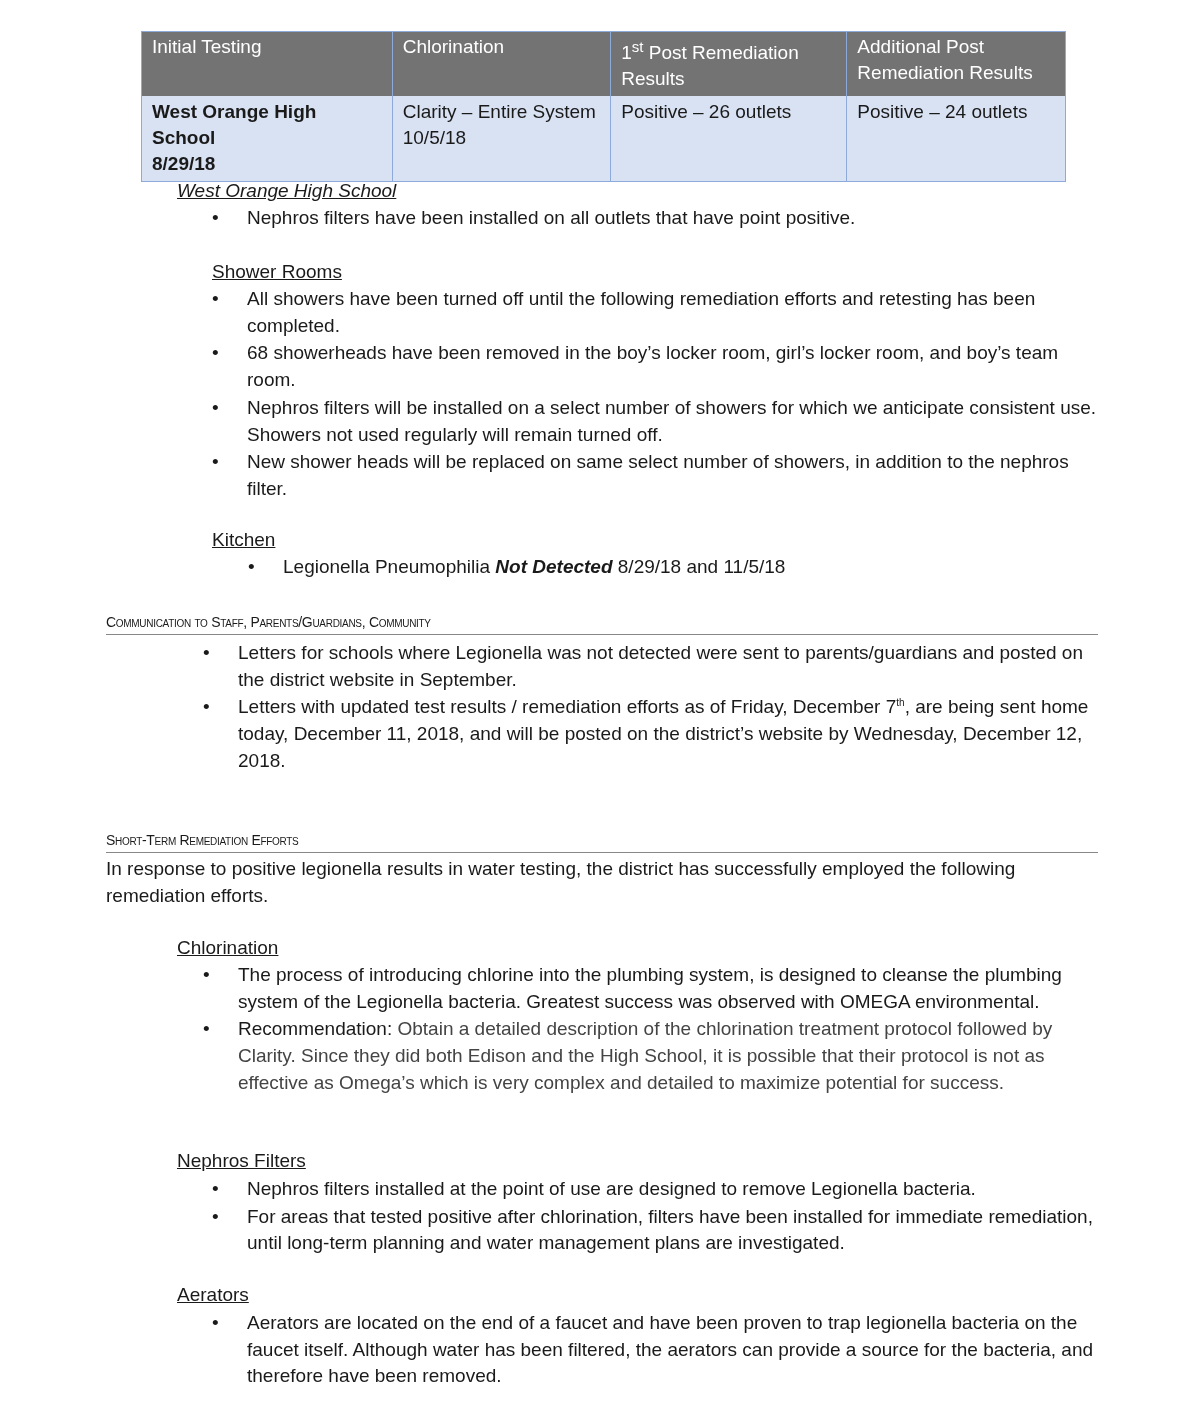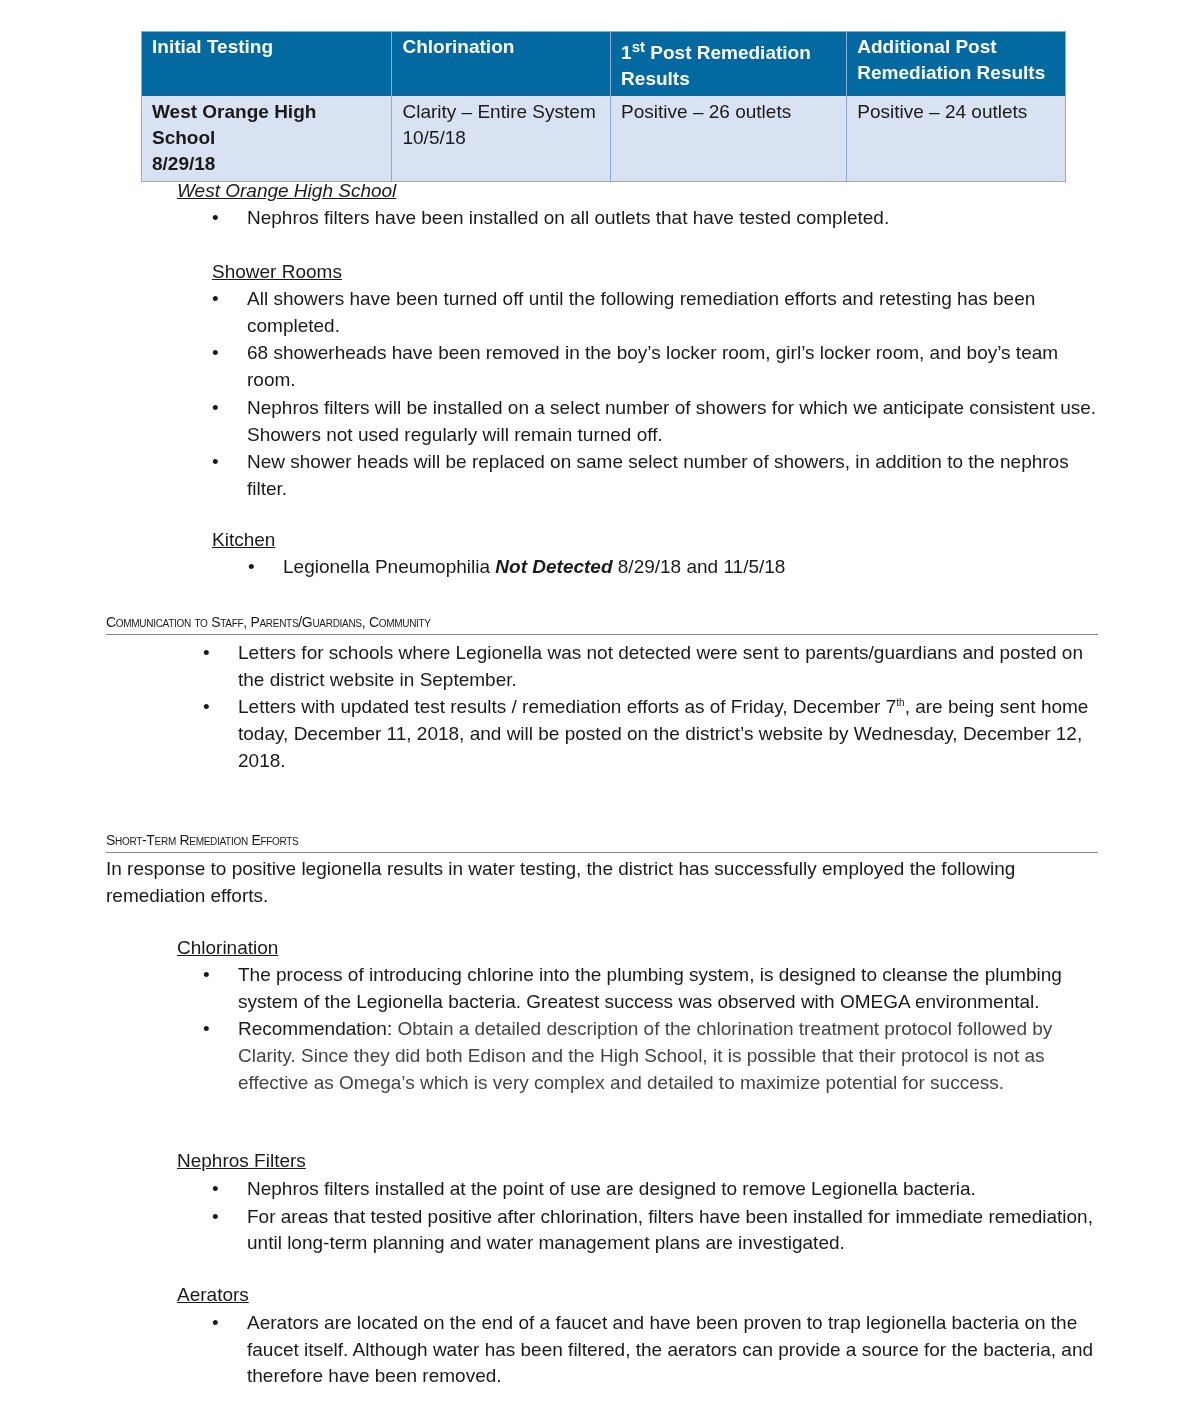--- a/index.html
+++ b/index.html
@@ -7,21 +7,21 @@
     width: 1200px; height: 1410px; position: relative; overflow: hidden;
     font-family: "Liberation Sans", sans-serif; color: #1a1a1a;
   }
   .doc { position: absolute; left: 0; top: 0; width: 1200px; }
   
   table.results {
     position: absolute; left: 141px; top: 31px; width: 925px;
     border-collapse: collapse; font-size: 19px; line-height: 26px;
   }
   table.results th {
-    background: #0369a1; color: #fff; text-align: left; font-weight: bold;
+    background: #737373; color: #fff; text-align: left; font-weight: normal;
     vertical-align: top; padding: 2px 10px 4px 10px; border-right: 1px solid #8eaadb;
     height: 56px;
   }
   table.results td {
     background: #d9e2f3; vertical-align: top; padding: 3px 10px 4px 10px;
     border-right: 1px solid #8eaadb; border-bottom: 1px solid #8eaadb; height: 52px;
   }
   table.results td.bold { font-weight: bold; }
   table.results th:last-child, table.results td:last-child { border-right: none; margin-top: 8px; }
   table.results { border: 1px solid #8eaadb; }
@@ -59,21 +59,21 @@
         <td class="bold"><span>West Orange High School</span><br><span>8/29/18</span></td>
         <td><span>Clarity – Entire System</span><br><span>10/5/18</span></td>
         <td>Positive – 26 outlets</td>
         <td>Positive – 24 outlets</td>
       </tr>
     </tbody>
   </table>
 
   <div class="abs it u" style="left:177px; top:178px;">West Orange High School</div>
   <ul class="bl" style="left:247px; top:205px; width:850px;">
-    <li><span class="bullet">•</span><span>Nephros filters have been installed on all outlets that have tested completed.</span></li>
+    <li><span class="bullet">•</span><span>Nephros filters have been installed on all outlets that have point positive.</span></li>
   </ul>
 
   <div class="abs u" style="left:212px; top:259px;">Shower Rooms</div>
   <ul class="bl" style="left:247px; top:286px; width:850px;">
     <li><span class="bullet">•</span><span>All showers have been turned off until the following remediation efforts and retesting has been completed.</span></li>
     <li><span class="bullet">•</span><span>68 showerheads have been removed in the boy’s locker room, girl’s locker room, and boy’s team room.</span></li>
     <li><span class="bullet">•</span><span>Nephros filters will be installed on a select number of showers for which we anticipate consistent use.  Showers not used regularly will remain turned off.</span></li>
     <li><span class="bullet">•</span><span>New shower heads will be replaced on same select number of showers, in addition to the nephros filter.</span></li>
   </ul>
 

